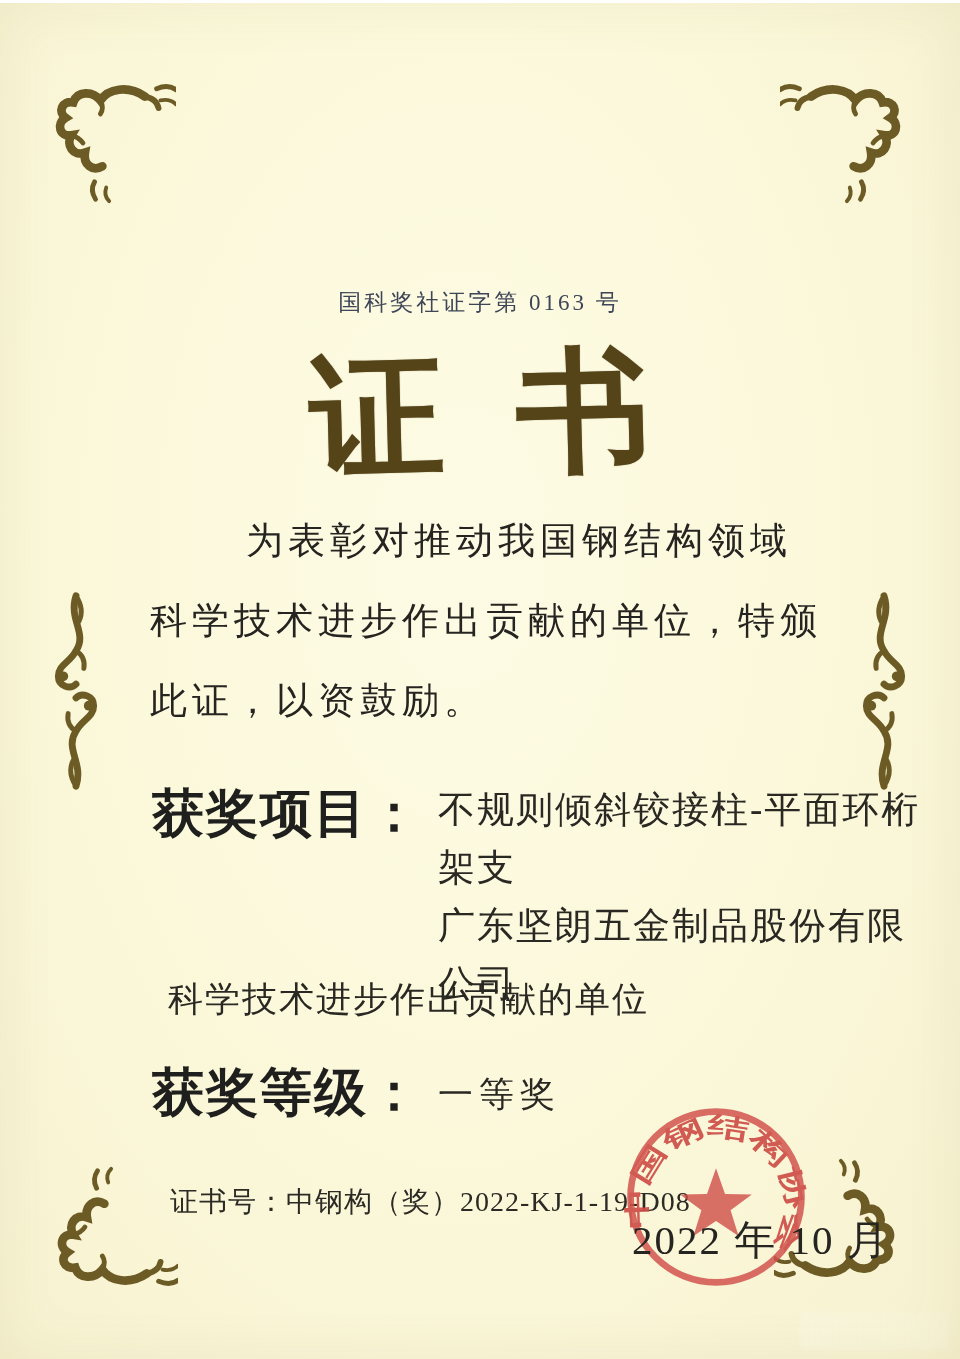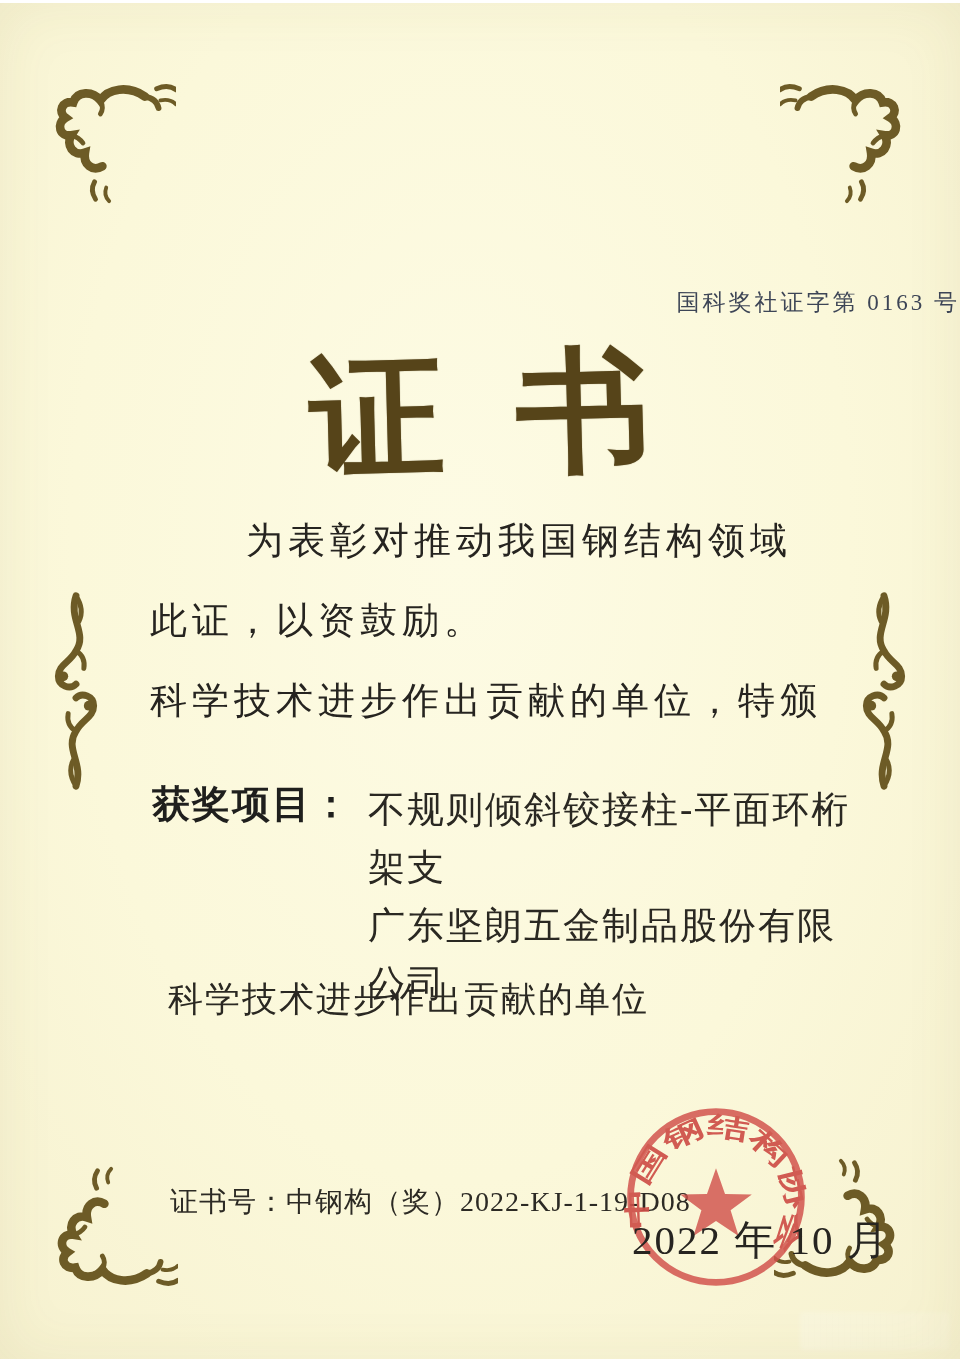--- a/index.html
+++ b/index.html
@@ -16,21 +16,21 @@
   }
   
   .title{
     position:absolute;left:0;right:0;top:194px;
     text-align:center;
     font-size:51px;font-weight:700;
     color:#333f5c;letter-spacing:3px;
   }
   .reg-no{
     position:absolute;left:0;right:0;top:284px;
-    text-align:right;
+    text-align:center;
     font-size:23px;color:#3d4556;letter-spacing:3px;
   }
   .cert-title{
     position:absolute;left:0;right:0;top:322px;
     text-align:center;
     font-size:134px;font-weight:700;
     color:#564419;
     letter-spacing:72px;
     text-indent:72px;
     transform:rotate(-1.5deg);
@@ -44,21 +44,21 @@
     letter-spacing:5px;
   }
   .body-text .indent{padding-left:96px;}
   
   .field{
     position:absolute;left:152px;
     display:flex;align-items:flex-start;
   }
   .field .label{
     font-family:Liberation Mono, monospace;
-    font-size:38px;font-weight:700;color:#1f1f1d;
+    font-size:52px;font-weight:700;color:#1f1f1d;
     letter-spacing:2px;white-space:nowrap;
   }
   .field .value{
     margin-left:16px;
     font-size:37px;line-height:58px;color:#2a2822;
     letter-spacing:2px;
   }
   .field.project{top:776px;}
   .field.project .value{width:490px;margin-top:2px;}
   .field.unit{top:960px;}
@@ -186,36 +186,40 @@
       <circle cx="17" cy="90" r="5" fill="currentColor"></circle>
       <circle cx="43" cy="120" r="5" fill="currentColor"></circle>
     </svg>
   </div>
 
   <div class="reg-no">国科奖社证字第 0163 号</div>
   <div class="cert-title">证书</div>
 
   <div class="body-text">
     <div class="indent">为表彰对推动我国钢结构领域</div>
+    <div>科学技术进步作出贡献的单位，特颁</div>
     <div>此证，以资鼓励。</div>
-    <div>科学技术进步作出贡献的单位，特颁</div>
   </div>
 
   <div class="field project">
     <span class="label">获奖项目：</span>
     <span class="value">
       <span>不规则倾斜铰接柱-平面环桁架支</span><br>
       <span>广东坚朗五金制品股份有限公司</span>
     </span>
   </div>
 
   <div class="field unit">
     <span class="value">科学技术进步作出贡献的单位</span>
   </div>
 
+  <div class="field grade">
+    <span class="label">获奖等级：</span>
+    <span class="value">一等奖</span>
+  </div>
 
   <div class="cert-no">证书号：中钢构（奖）2022-KJ-1-19-D08</div>
 
   <div class="seal">
     <svg viewBox="0 0 200 200" aria-hidden="true">
       <defs>
         <path id="sealArc" d="M 33,138 A 73,73 0 1 1 167,138" fill="none"></path>
       </defs>
       <circle cx="100" cy="100" r="89" fill="none" stroke="#d0504a" stroke-width="7" opacity="0.9"></circle>
       <text font-size="27" fill="#ce4e47" font-weight="700" font-family="'Liberation Serif','DejaVu Serif',serif">

